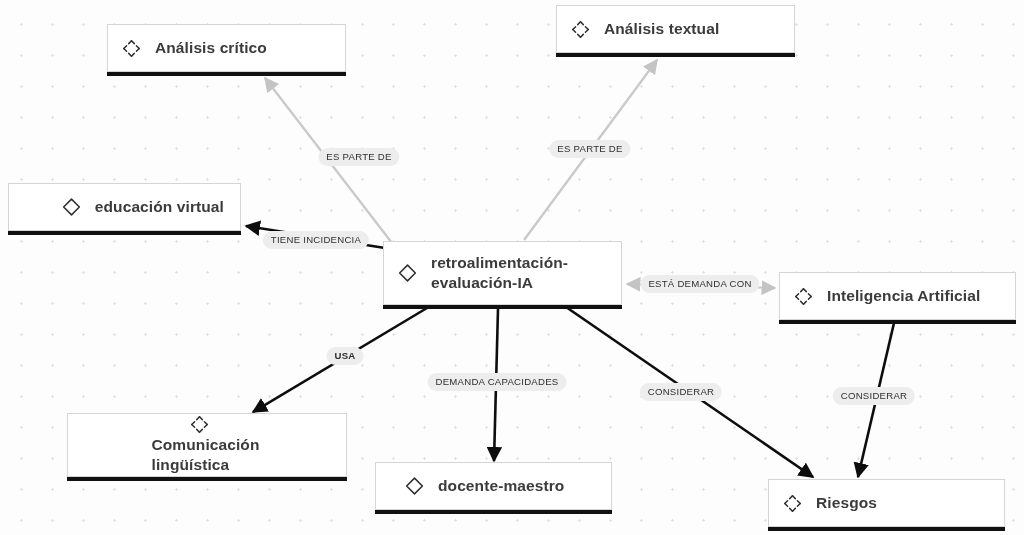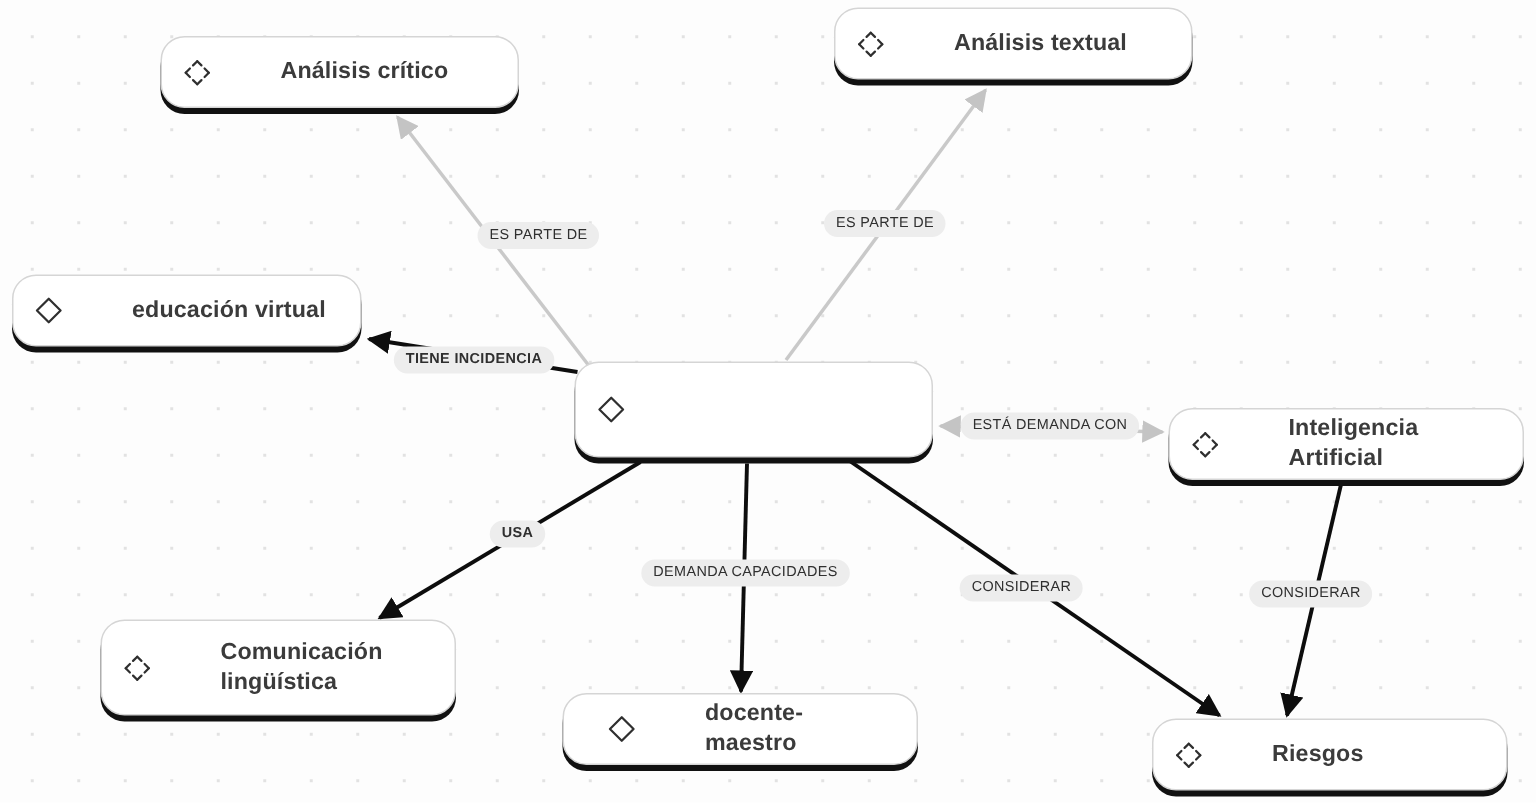--- a/index.html
+++ b/index.html
@@ -15,25 +15,24 @@
     background-size:31px 31px;
     background-position:6px 9px;
   }
   #edge-layer{position:absolute;left:0;top:0;width:1024px;height:535px;}
 
   .node{
     position:absolute;
     box-sizing:border-box;
     background:#ffffff;
     border:1px solid #d5d5d5;
-    border-radius:16px;
+    border-radius:0;
     box-shadow:0 4px 0 0 #111111;
     display:flex;align-items:center;
     padding:0 16px 0 13px;
-    gap:32px;
   }
   .node .nicon{
     flex:0 0 auto;width:21px;height:21px;margin-right:13px;
     display:flex;align-items:center;justify-content:center;
   }
   .node .nlabel{
     font-size:15.5px;font-weight:700;color:#3b3b3b;
     line-height:1.26;letter-spacing:.1px;white-space:pre-line;
   }
   .node.two-line{align-items:center;}
@@ -111,54 +110,56 @@
         <path d="M20.8 12 L17.6 15.2" fill="none" stroke="#2f2f2f" stroke-width="1.7" stroke-linecap="round"></path>
         <path d="M12 20.8 L15.2 17.6" fill="none" stroke="#2f2f2f" stroke-width="1.7" stroke-linecap="round"></path>
         <path d="M12 20.8 L8.8 17.6" fill="none" stroke="#2f2f2f" stroke-width="1.7" stroke-linecap="round"></path>
         <path d="M3.2 12 L6.4 8.8" fill="none" stroke="#2f2f2f" stroke-width="1.7" stroke-linecap="round"></path>
         <path d="M3.2 12 L6.4 15.2" fill="none" stroke="#2f2f2f" stroke-width="1.7" stroke-linecap="round"></path>
       </svg>
     </span>
     <span class="nlabel">Análisis textual</span>
   </div>
 
-  <div class="node" style="left:8px;top:183px;width:233px;height:48px;">
+  <div class="node" style="left:8px;top:183px;width:233px;height:48px;justify-content:flex-end;">
     <span class="nicon">
       <svg width="22" height="22" viewBox="0 0 24 24">
         <path d="M12 3 L21 12 L12 21 L3 12 Z" fill="none" stroke="#2f2f2f" stroke-width="1.7" stroke-linejoin="round"></path>
       </svg>
     </span>
     <span class="nlabel">educación virtual</span>
   </div>
 
   <div class="node two-line" style="left:383px;top:241px;width:239px;height:64px;">
     <span class="nicon">
       <svg width="22" height="22" viewBox="0 0 24 24">
         <path d="M12 3 L21 12 L12 21 L3 12 Z" fill="none" stroke="#2f2f2f" stroke-width="1.7" stroke-linejoin="round"></path>
       </svg>
     </span>
+    <span class="nlabel">retroalimentación-
+evaluación-IA</span>
   </div>
 
   <div class="node" style="left:779px;top:272px;width:237px;height:48px;">
     <span class="nicon">
       <svg width="21" height="21" viewBox="0 0 24 24">
         <path d="M12 3.2 L15.2 6.4" fill="none" stroke="#2f2f2f" stroke-width="1.7" stroke-linecap="round"></path>
         <path d="M12 3.2 L8.8 6.4" fill="none" stroke="#2f2f2f" stroke-width="1.7" stroke-linecap="round"></path>
         <path d="M20.8 12 L17.6 8.8" fill="none" stroke="#2f2f2f" stroke-width="1.7" stroke-linecap="round"></path>
         <path d="M20.8 12 L17.6 15.2" fill="none" stroke="#2f2f2f" stroke-width="1.7" stroke-linecap="round"></path>
         <path d="M12 20.8 L15.2 17.6" fill="none" stroke="#2f2f2f" stroke-width="1.7" stroke-linecap="round"></path>
         <path d="M12 20.8 L8.8 17.6" fill="none" stroke="#2f2f2f" stroke-width="1.7" stroke-linecap="round"></path>
         <path d="M3.2 12 L6.4 8.8" fill="none" stroke="#2f2f2f" stroke-width="1.7" stroke-linecap="round"></path>
         <path d="M3.2 12 L6.4 15.2" fill="none" stroke="#2f2f2f" stroke-width="1.7" stroke-linecap="round"></path>
       </svg>
     </span>
     <span class="nlabel">Inteligencia Artificial</span>
   </div>
 
-  <div class="node two-line" style="left:67px;top:413px;width:237px;height:64px;">
+  <div class="node two-line" style="left:67px;top:413px;width:280px;height:64px;flex-direction:column;">
     <span class="nicon">
       <svg width="21" height="21" viewBox="0 0 24 24">
         <path d="M12 3.2 L15.2 6.4" fill="none" stroke="#2f2f2f" stroke-width="1.7" stroke-linecap="round"></path>
         <path d="M12 3.2 L8.8 6.4" fill="none" stroke="#2f2f2f" stroke-width="1.7" stroke-linecap="round"></path>
         <path d="M20.8 12 L17.6 8.8" fill="none" stroke="#2f2f2f" stroke-width="1.7" stroke-linecap="round"></path>
         <path d="M20.8 12 L17.6 15.2" fill="none" stroke="#2f2f2f" stroke-width="1.7" stroke-linecap="round"></path>
         <path d="M12 20.8 L15.2 17.6" fill="none" stroke="#2f2f2f" stroke-width="1.7" stroke-linecap="round"></path>
         <path d="M12 20.8 L8.8 17.6" fill="none" stroke="#2f2f2f" stroke-width="1.7" stroke-linecap="round"></path>
         <path d="M3.2 12 L6.4 8.8" fill="none" stroke="#2f2f2f" stroke-width="1.7" stroke-linecap="round"></path>
         <path d="M3.2 12 L6.4 15.2" fill="none" stroke="#2f2f2f" stroke-width="1.7" stroke-linecap="round"></path>
@@ -190,21 +191,21 @@
         <path d="M3.2 12 L6.4 15.2" fill="none" stroke="#2f2f2f" stroke-width="1.7" stroke-linecap="round"></path>
       </svg>
     </span>
     <span class="nlabel">Riesgos</span>
   </div>
 
   <div class="edge-label" style="left:359px;top:157px;">ES PARTE DE</div>
 
   <div class="edge-label" style="left:590px;top:149px;">ES PARTE DE</div>
 
-  <div class="edge-label" style="left:316px;top:240px;font-weight:bold;">TIENE INCIDENCIA</div>
+  <div class="edge-label" style="left:316px;top:240px;">TIENE INCIDENCIA</div>
 
   <div class="edge-label" style="left:700px;top:284px;">ESTÁ DEMANDA CON</div>
 
   <div class="edge-label" style="left:345px;top:356px;font-weight:bold;">USA</div>
 
   <div class="edge-label" style="left:497px;top:382px;">DEMANDA CAPACIDADES</div>
 
   <div class="edge-label" style="left:681px;top:392px;">CONSIDERAR</div>
 
   <div class="edge-label" style="left:874px;top:396px;">CONSIDERAR</div>

